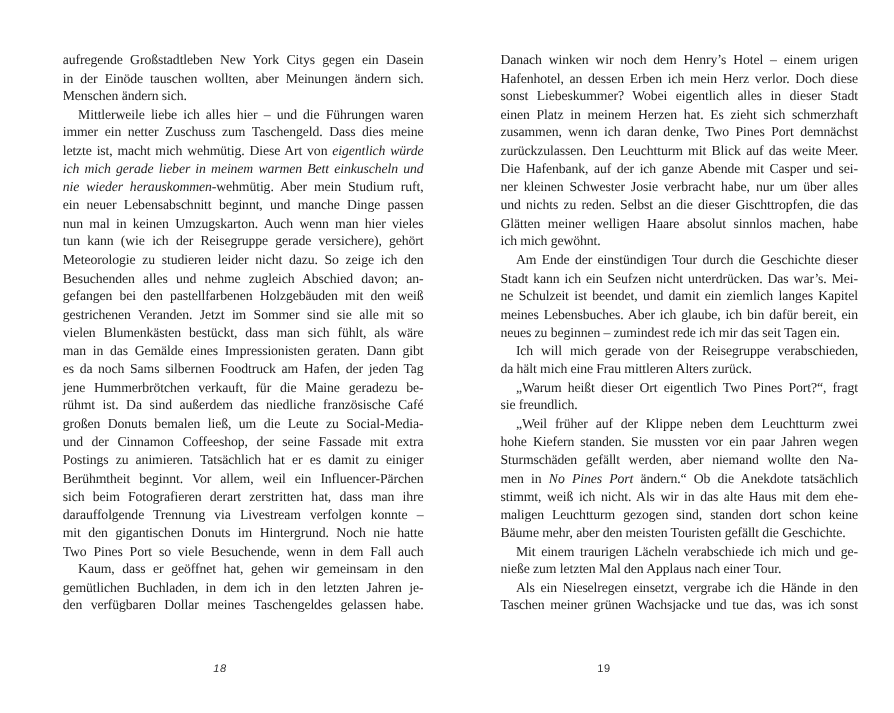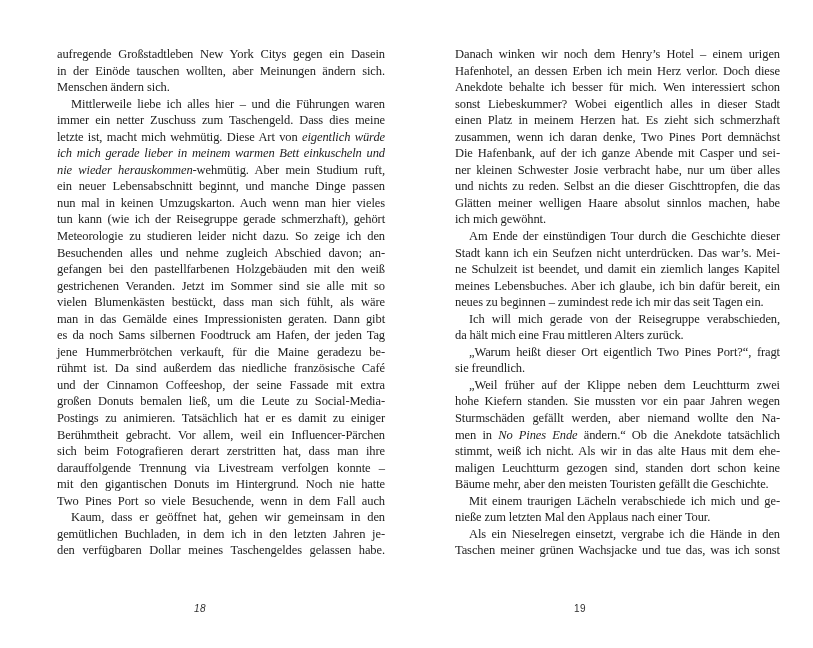--- a/index.html
+++ b/index.html
@@ -58,75 +58,75 @@
     position: absolute;
     top: 603px;
     width: 30px;
     text-align: center;
     font-family: "Liberation Sans", "DejaVu Sans", sans-serif;
     font-size: 10px;
     letter-spacing: 0.5px;
     color: #2e2e2e;
   }
   #pagenum-left { left: 185px; font-style: italic; }
-  #pagenum-right { left: 565px; text-align: center; }
+  #pagenum-right { left: 534px; text-align: center; }
 </style>
 </head>
 <body>
 
 <div class="book-spread">
 
   <div class="text-col" id="left-col">
       <div class="paragraph">
         <div class="line"><span>aufregende Großstadtleben New York Citys gegen ein Dasein</span></div>
         <div class="line"><span>in der Einöde tauschen wollten, aber Meinungen ändern sich.</span></div>
         <div class="line last"><span>Menschen ändern sich.</span></div>
       </div>
       <div class="paragraph">
         <div class="line indent"><span>Mittlerweile liebe ich alles hier – und die Führungen waren</span></div>
         <div class="line"><span>immer ein netter Zuschuss zum Taschengeld. Dass dies meine</span></div>
         <div class="line"><span>letzte ist, macht mich wehmütig. Diese Art von </span><i>eigentlich würde</i></div>
         <div class="line"><i>ich mich gerade lieber in meinem warmen Bett einkuscheln und</i></div>
         <div class="line"><i>nie wieder herauskommen</i><span>-wehmütig. Aber mein Studium ruft,</span></div>
         <div class="line"><span>ein neuer Lebensabschnitt beginnt, und manche Dinge passen</span></div>
         <div class="line"><span>nun mal in keinen Umzugskarton. Auch wenn man hier vieles</span></div>
-        <div class="line"><span>tun kann (wie ich der Reisegruppe gerade schmerzhaft), gehört</span></div>
+        <div class="line"><span>tun kann (wie ich der Reisegruppe gerade versichere), gehört</span></div>
         <div class="line"><span>Meteorologie zu studieren leider nicht dazu. So zeige ich den</span></div>
         <div class="line"><span>Besuchenden alles und nehme zugleich Abschied davon; an-</span></div>
         <div class="line"><span>gefangen bei den pastellfarbenen Holzgebäuden mit den weiß</span></div>
         <div class="line"><span>gestrichenen Veranden. Jetzt im Sommer sind sie alle mit so</span></div>
         <div class="line"><span>vielen Blumenkästen bestückt, dass man sich fühlt, als wäre</span></div>
         <div class="line"><span>man in das Gemälde eines Impressionisten geraten. Dann gibt</span></div>
         <div class="line"><span>es da noch Sams silbernen Foodtruck am Hafen, der jeden Tag</span></div>
         <div class="line"><span>jene Hummerbrötchen verkauft, für die Maine geradezu be-</span></div>
         <div class="line"><span>rühmt ist. Da sind außerdem das niedliche französische Café</span></div>
+        <div class="line"><span>großen Donuts bemalen ließ, um die Leute zu Social-Media-</span></div>
         <div class="line"><span>und der Cinnamon Coffeeshop, der seine Fassade mit extra</span></div>
-        <div class="line"><span>großen Donuts bemalen ließ, um die Leute zu Social-Media-</span></div>
         <div class="line"><span>Postings zu animieren. Tatsächlich hat er es damit zu einiger</span></div>
-        <div class="line"><span>Berühmtheit gebracht. Vor allem, weil ein Influencer-Pärchen</span></div>
+        <div class="line"><span>Berühmtheit beginnt. Vor allem, weil ein Influencer-Pärchen</span></div>
         <div class="line"><span>sich beim Fotografieren derart zerstritten hat, dass man ihre</span></div>
         <div class="line"><span>darauffolgende Trennung via Livestream verfolgen konnte –</span></div>
         <div class="line"><span>mit den gigantischen Donuts im Hintergrund. Noch nie hatte</span></div>
         <div class="line"><span>Two Pines Port so viele Besuchende, wenn in dem Fall auch</span></div>
       </div>
       <div class="paragraph">
         <div class="line indent"><span>Kaum, dass er geöffnet hat, gehen wir gemeinsam in den</span></div>
         <div class="line"><span>gemütlichen Buchladen, in dem ich in den letzten Jahren je-</span></div>
         <div class="line"><span>den verfügbaren Dollar meines Taschengeldes gelassen habe.</span></div>
       </div>
     </div>
 
   <div class="text-col" id="right-col">
       <div class="paragraph">
         <div class="line"><span>Danach winken wir noch dem Henry’s Hotel – einem urigen</span></div>
         <div class="line"><span>Hafenhotel, an dessen Erben ich mein Herz verlor. Doch diese</span></div>
-        <div class="line"><span>Anekdote behalte ich besser für mich. Wen interessiert schon</span></div>
         <div class="line"><span>sonst Liebeskummer? Wobei eigentlich alles in dieser Stadt</span></div>
         <div class="line"><span>einen Platz in meinem Herzen hat. Es zieht sich schmerzhaft</span></div>
         <div class="line"><span>zusammen, wenn ich daran denke, Two Pines Port demnächst</span></div>
+        <div class="line"><span>zurückzulassen. Den Leuchtturm mit Blick auf das weite Meer.</span></div>
         <div class="line"><span>Die Hafenbank, auf der ich ganze Abende mit Casper und sei-</span></div>
         <div class="line"><span>ner kleinen Schwester Josie verbracht habe, nur um über alles</span></div>
         <div class="line"><span>und nichts zu reden. Selbst an die dieser Gischttropfen, die das</span></div>
         <div class="line"><span>Glätten meiner welligen Haare absolut sinnlos machen, habe</span></div>
         <div class="line last"><span>ich mich gewöhnt.</span></div>
       </div>
       <div class="paragraph">
         <div class="line indent"><span>Am Ende der einstündigen Tour durch die Geschichte dieser</span></div>
         <div class="line"><span>Stadt kann ich ein Seufzen nicht unterdrücken. Das war’s. Mei-</span></div>
         <div class="line"><span>ne Schulzeit ist beendet, und damit ein ziemlich langes Kapitel</span></div>
@@ -138,21 +138,21 @@
         <div class="line last"><span>da hält mich eine Frau mittleren Alters zurück.</span></div>
       </div>
       <div class="paragraph">
         <div class="line indent"><span>„Warum heißt dieser Ort eigentlich Two Pines Port?“, fragt</span></div>
         <div class="line last"><span>sie freundlich.</span></div>
       </div>
       <div class="paragraph">
         <div class="line indent"><span>„Weil früher auf der Klippe neben dem Leuchtturm zwei</span></div>
         <div class="line"><span>hohe Kiefern standen. Sie mussten vor ein paar Jahren wegen</span></div>
         <div class="line"><span>Sturmschäden gefällt werden, aber niemand wollte den Na-</span></div>
-        <div class="line"><span>men in </span><i>No Pines Ende</i><span> ändern.“ Ob die Anekdote tatsächlich</span></div>
+        <div class="line"><span>men in </span><i>No Pines Port</i><span> ändern.“ Ob die Anekdote tatsächlich</span></div>
         <div class="line"><span>stimmt, weiß ich nicht. Als wir in das alte Haus mit dem ehe-</span></div>
         <div class="line"><span>maligen Leuchtturm gezogen sind, standen dort schon keine</span></div>
         <div class="line last"><span>Bäume mehr, aber den meisten Touristen gefällt die Geschichte.</span></div>
       </div>
       <div class="paragraph">
         <div class="line indent"><span>Mit einem traurigen Lächeln verabschiede ich mich und ge-</span></div>
         <div class="line last"><span>nieße zum letzten Mal den Applaus nach einer Tour.</span></div>
       </div>
       <div class="paragraph">
         <div class="line indent"><span>Als ein Nieselregen einsetzt, vergrabe ich die Hände in den</span></div>

